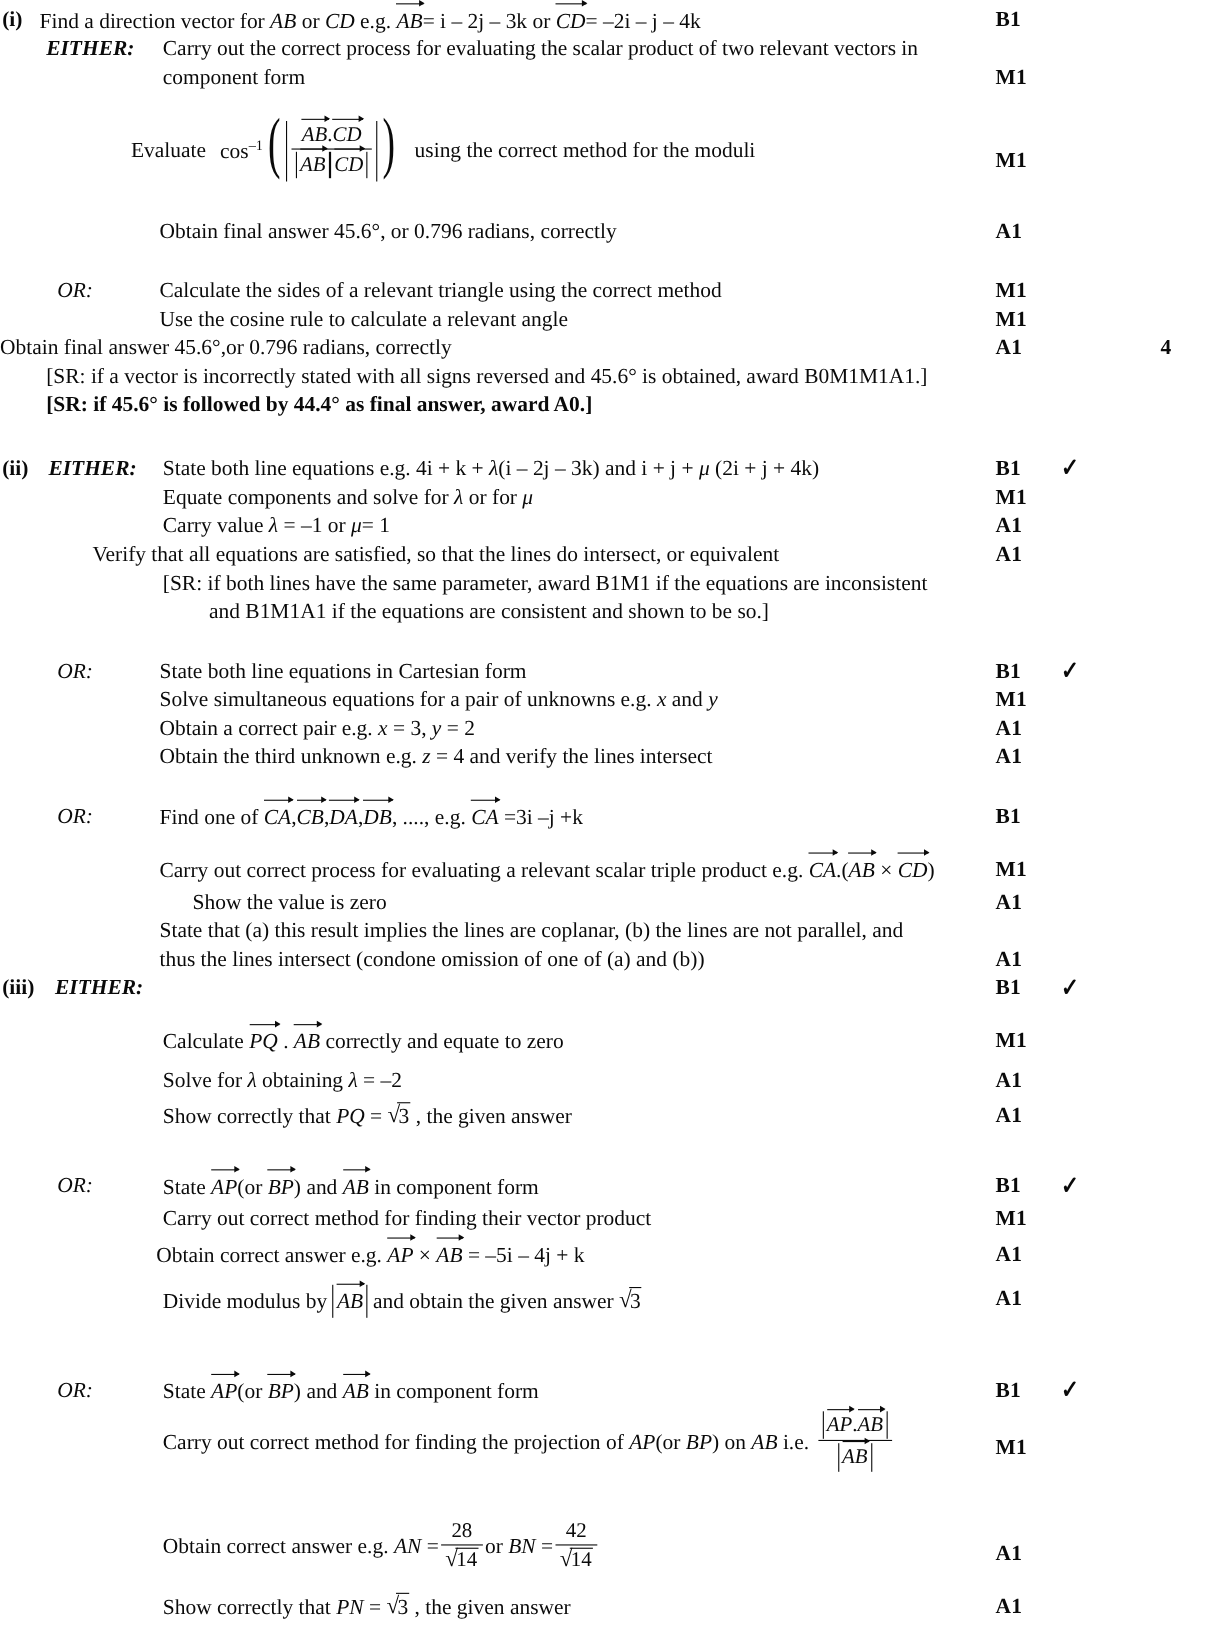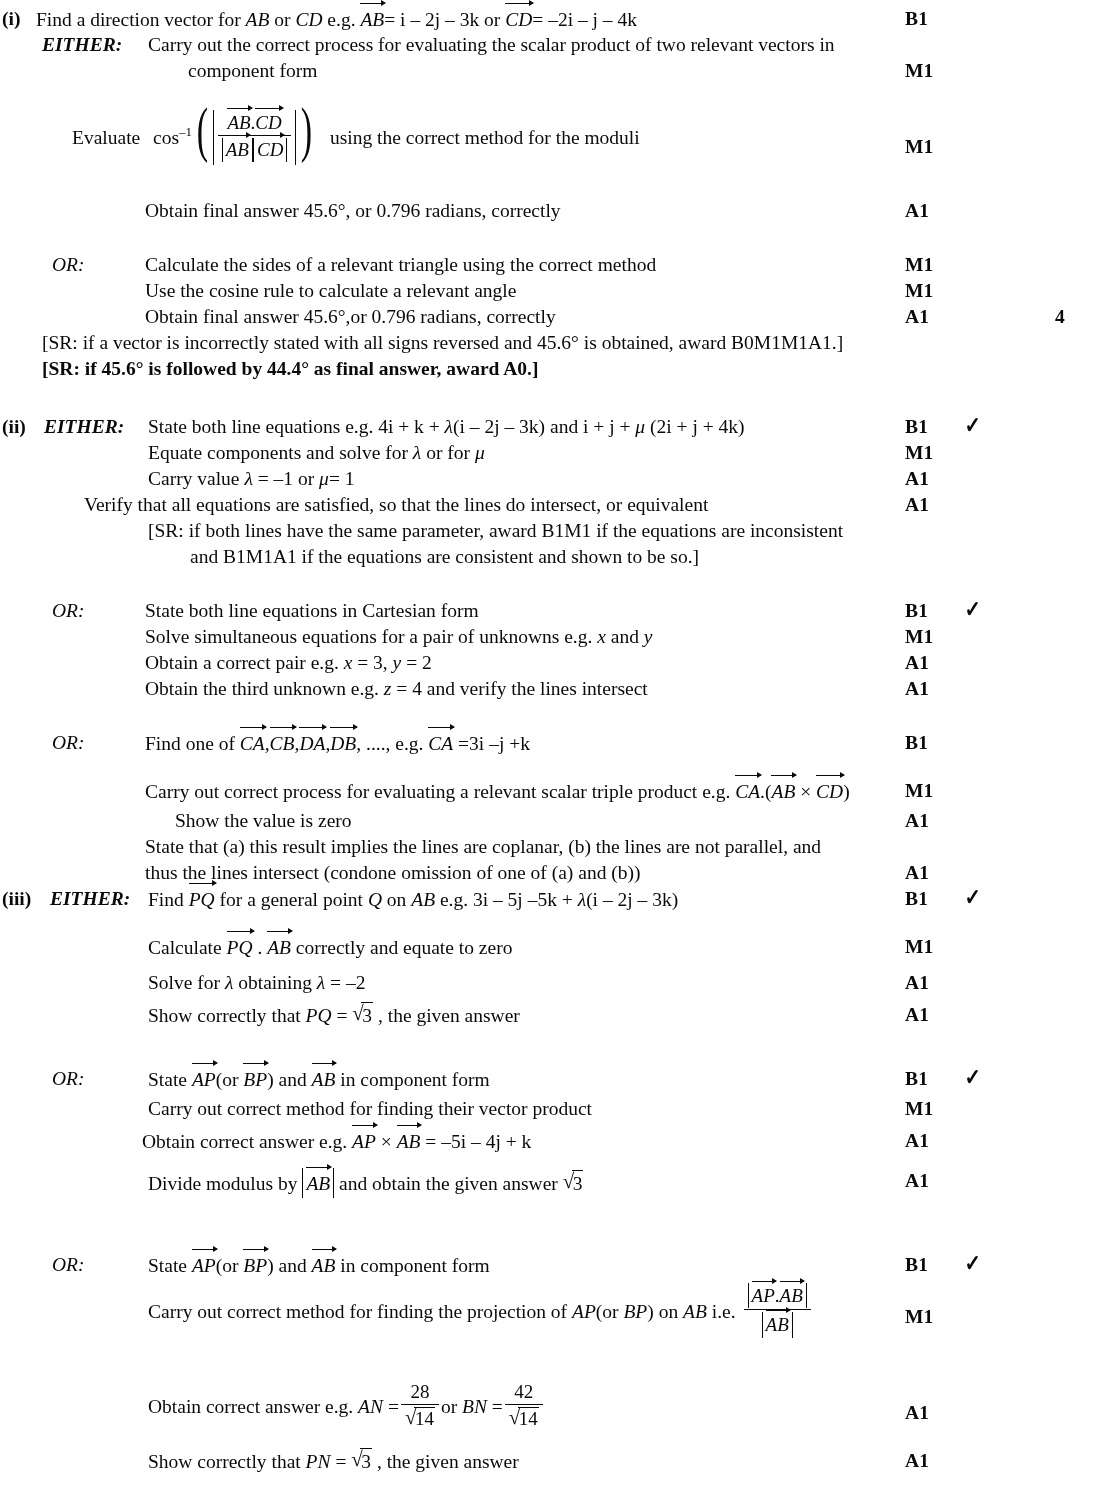--- a/index.html
+++ b/index.html
@@ -166,27 +166,27 @@
       <span class="vec">CD</span><span>= –2i – j – 4k</span>
     </span>
     <span class="mark">B1</span>
   </div>
 
   <div class="row" style="position:absolute; left:0; top:32px; width:1100px;">
     <span class="eitherlbl" style="left:42px; top:0;">EITHER:</span>
     <span class="txt" style="margin-left:148px;">Carry out the correct process for evaluating the scalar product of two relevant vectors in</span>
   </div>
 
-  <div class="row" style="position:absolute; left:0; top:58px; width:885px;padding-left:40px;">
+  <div class="row" style="position:absolute; left:0; top:58px; width:885px;">
     <span class="txt" style="margin-left:148px;">component form</span>
     <span class="mark">M1</span>
   </div>
 
   <div class="row" style="position:absolute; left:0; top:110px; width:1100px;">
-    <span class="txt" style="margin-left:72px;">
+    <span class="txt" style="margin-left:119px;">
       <span style="display:inline-block; vertical-align:middle;">Evaluate</span>
       <span style="display:inline-block; vertical-align:middle; margin-left:8px;"><span>cos</span><span class="sup">–1</span></span><span class="bigparen">(</span><span class="bigmod"><span class="frac"><span class="num"><span class="vec">AB</span><span>.</span><span class="vec">CD</span></span><span class="den"><span class="mod"><span class="vec">AB</span></span><span class="mod"><span class="vec">CD</span></span></span></span></span><span class="bigparen">)</span>
       <span style="display:inline-block; vertical-align:middle; margin-left:8px;">using the correct method for the moduli</span>
     </span>
     <span class="mark" style="top:24px;">M1</span>
   </div>
 
   <div class="row" style="position:absolute; left:0; top:198px; width:1100px;">
     <span class="txt" style="margin-left:145px;">Obtain final answer 45.6°, or 0.796 radians, correctly</span>
     <span class="mark">A1</span>
@@ -197,21 +197,21 @@
     <span class="txt" style="margin-left:145px;text-align:center;">Calculate the sides of a relevant triangle using the correct method</span>
     <span class="mark">M1</span>
   </div>
 
   <div class="row" style="position:absolute; left:0; top:278px; width:1100px;">
     <span class="txt" style="margin-left:145px;">Use the cosine rule to calculate a relevant angle</span>
     <span class="mark">M1</span>
   </div>
 
   <div class="row" style="position:absolute; left:0; top:304px; width:1100px;">
-    <span class="txt" style="margin-left:145px;">Obtain final answer 45.6°,or 0.796 radians, correctly</span>
+    <span class="txt" style="">Obtain final answer 45.6°,or 0.796 radians, correctly</span>
     <span class="mark">A1</span>
     <span class="total">4</span>
   </div>
 
   <div class="row" style="position:absolute; left:0; top:330px; width:1100px;">
     <span class="txt" style="margin-left:42px;">[SR:  if a vector is incorrectly stated with all signs reversed and 45.6° is  obtained, award B0M1M1A1.]</span>
   </div>
 
   <div class="row" style="position:absolute; left:0; top:356px; width:1100px;">
     <span class="txt" style="margin-left:42px;font-weight:bold;">[SR:  if 45.6° is followed by 44.4° as final answer, award A0.]</span>
@@ -291,21 +291,20 @@
   </div>
 
   <div class="row" style="position:absolute; left:0; top:860px; width:1100px;">
     <span class="txt" style="margin-left:145px;">thus the lines intersect (condone omission of one of (a) and (b))</span>
     <span class="mark">A1</span>
   </div>
 
   <div class="row" style="position:absolute; left:0; top:886px; width:1100px;">
     <span class="partlbl" style="top:0;">(iii)</span>
     <span class="eitherlbl" style="left:50px; top:0;">EITHER:</span>
-    <span class="txt" style="margin-left:148px;"><span>Find </span><span class="vec">PQ</span><span> for a general point </span><i class="v">Q</i><span> on  </span><i class="v">AB</i><span>  e.g.  3i – 5j –5k + </span><i class="v">λ</i><span>(i – 2j – 3k)</span></span>
     <span class="mark">B1</span>
     <span class="tick">✓</span>
   </div>
 
   <div class="row" style="position:absolute; left:0; top:934px; width:1100px;">
     <span class="txt" style="margin-left:148px;"><span>Calculate  </span><span class="vec">PQ</span><span> . </span><span class="vec">AB</span><span> correctly and equate to zero</span></span>
     <span class="mark">M1</span>
   </div>
 
   <div class="row" style="position:absolute; left:0; top:970px; width:1100px;">

